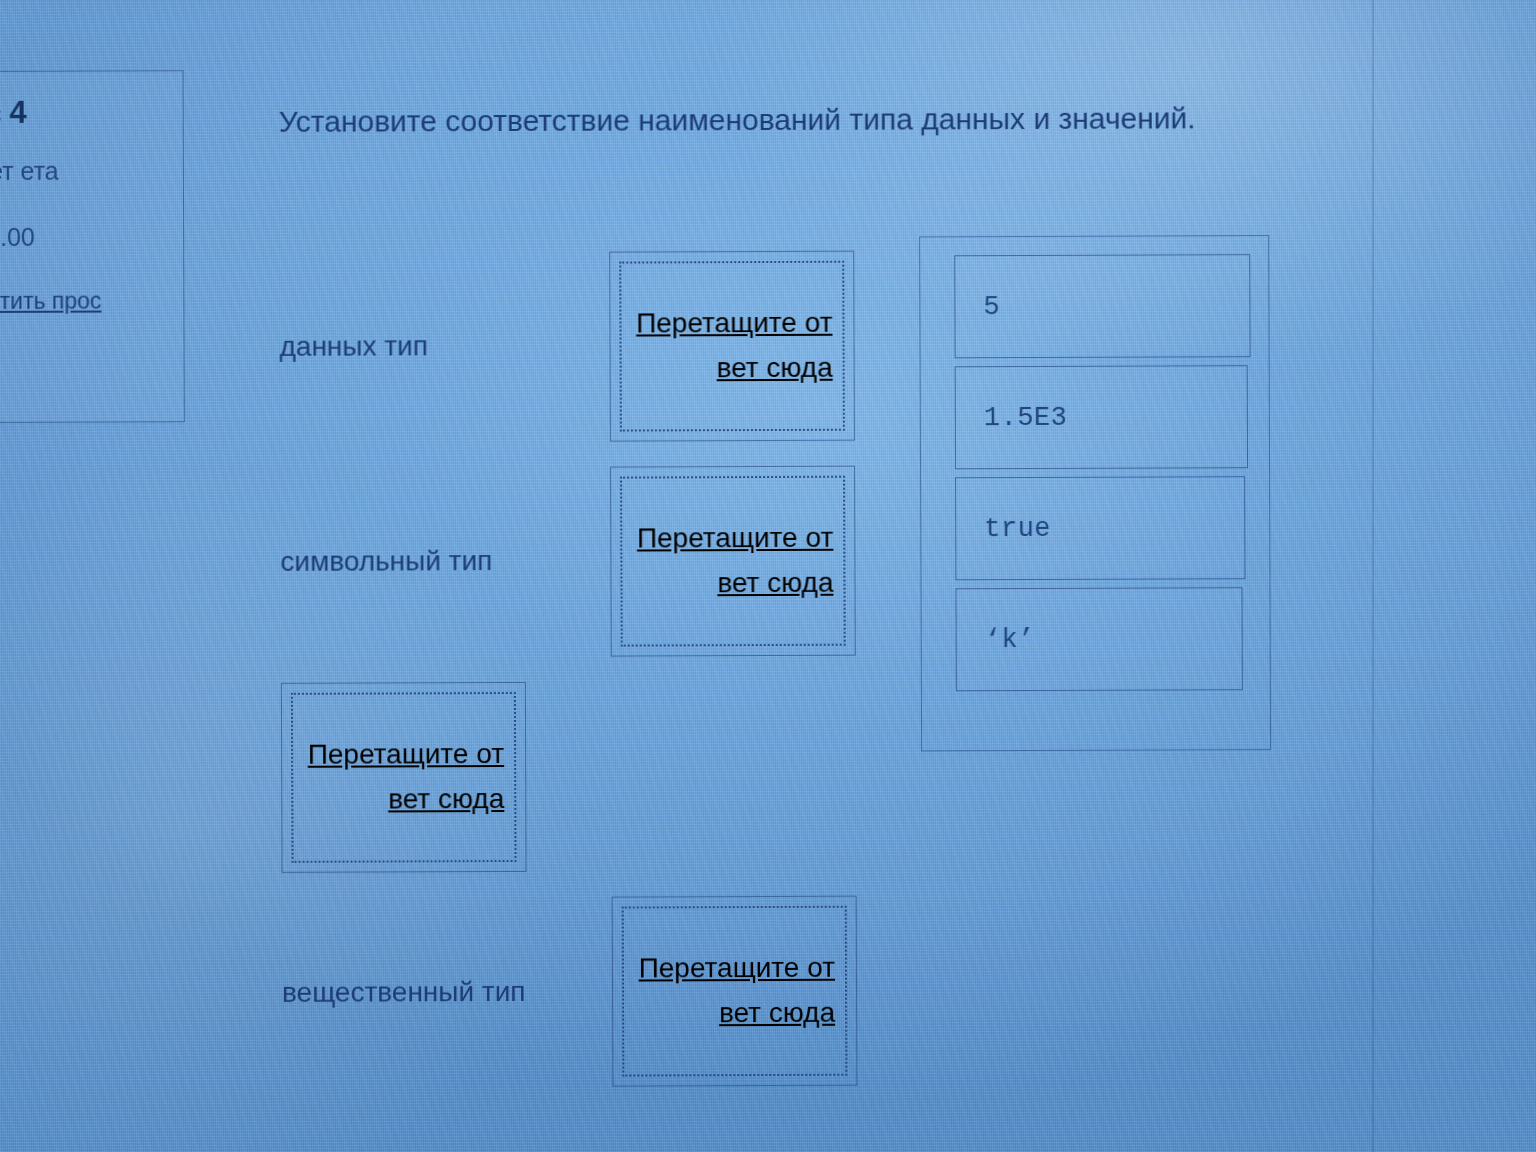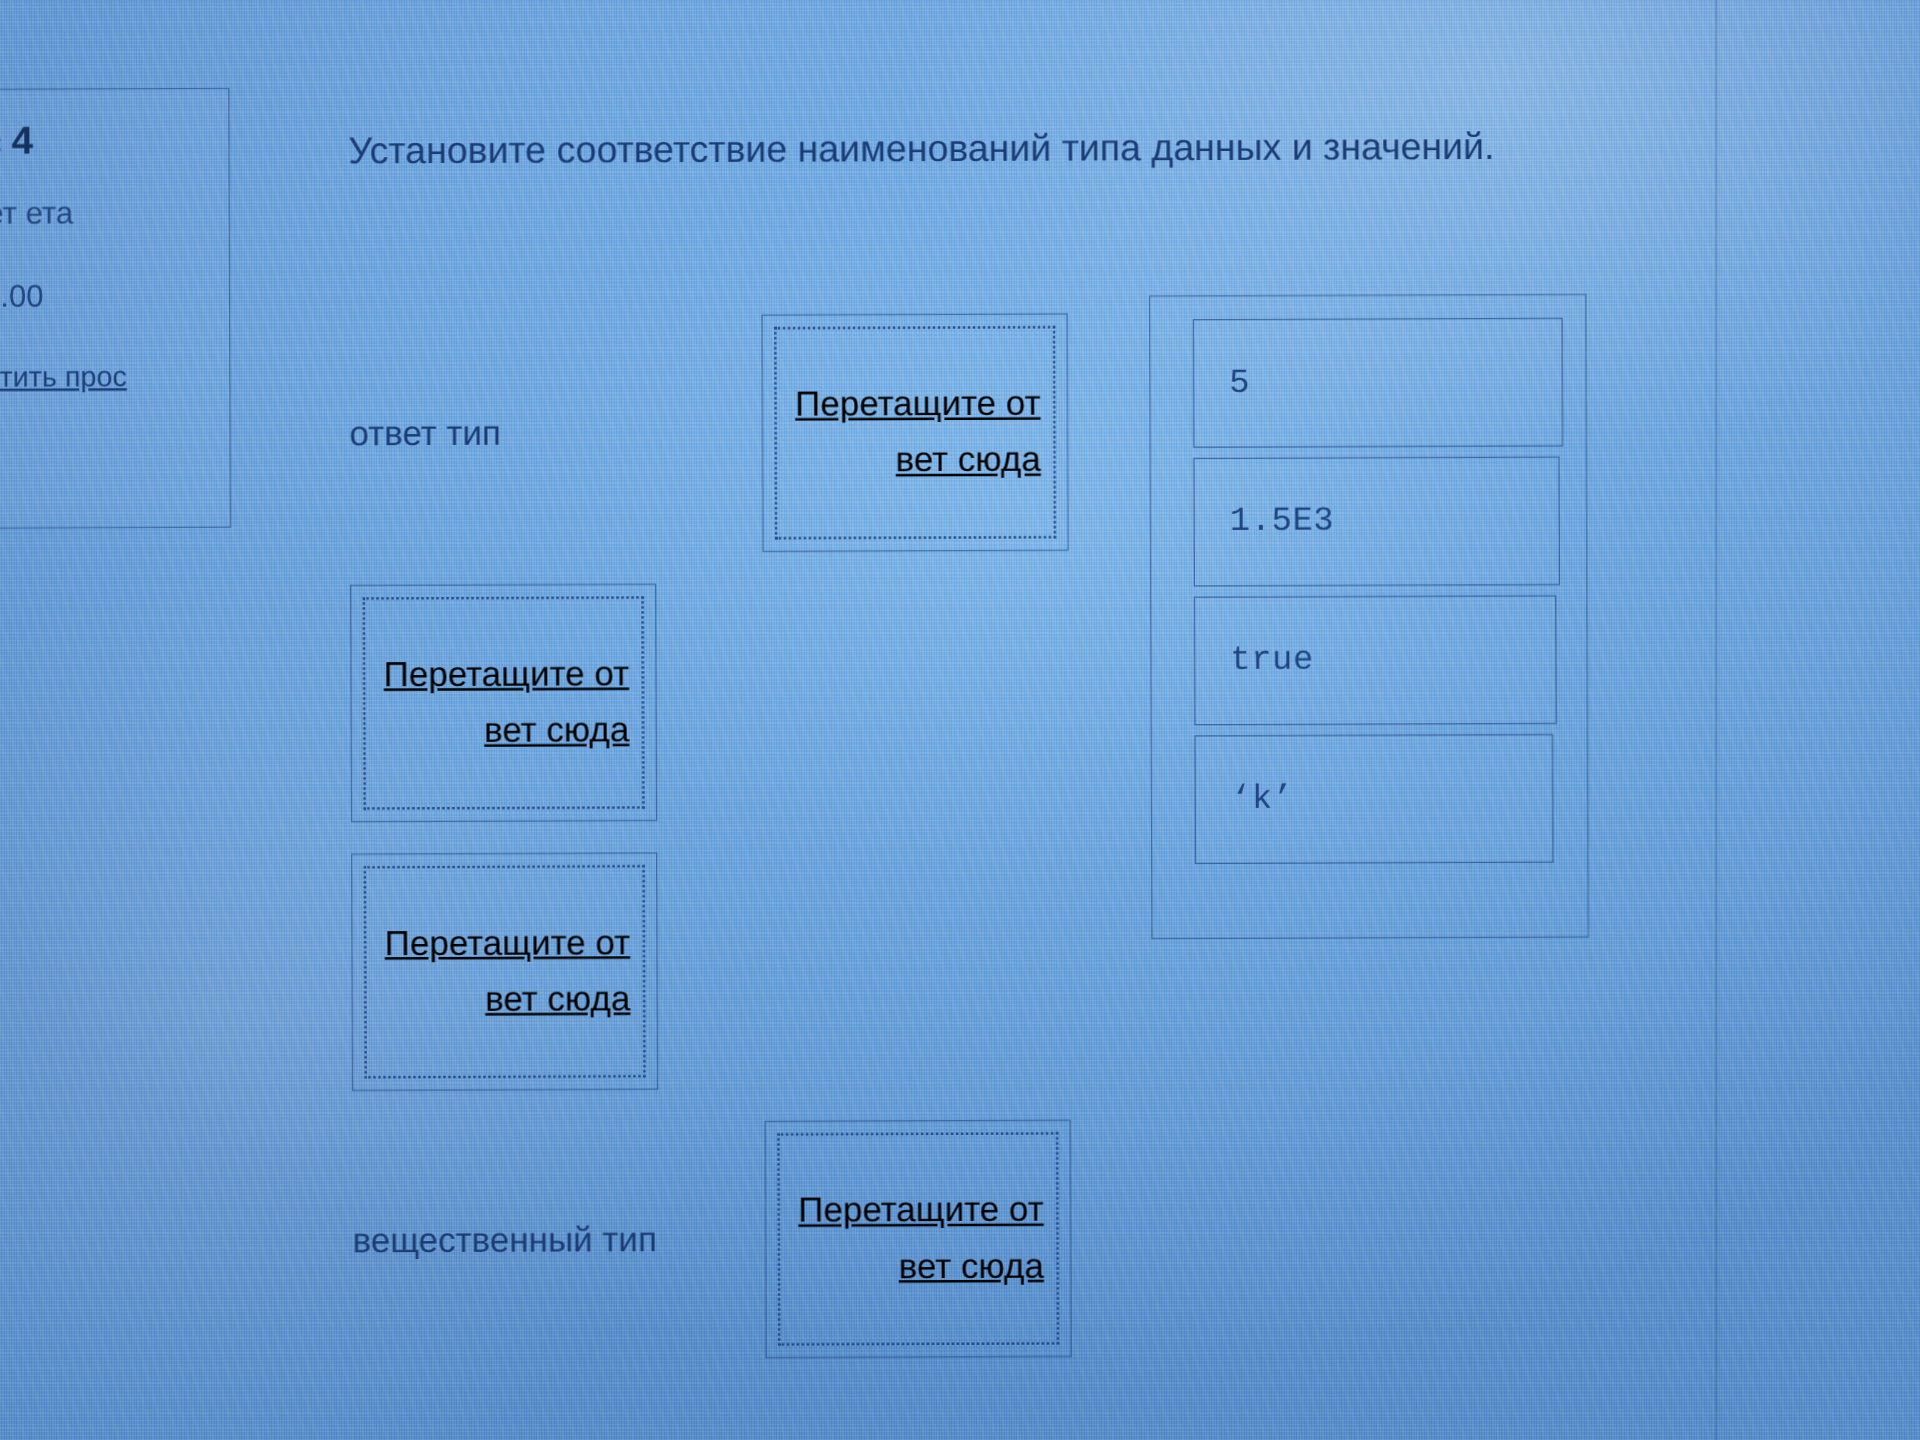--- a/index.html
+++ b/index.html
@@ -177,27 +177,28 @@
     <div class="q-mark">лл: 1.00</div>
     <div class="q-flag">Отметить
 прос</div>
   </div>
 
   <div id="qtext">Установите соответствие наименований типа данных и значений.</div>
 
   <div id="match">
 
     <div class="row">
-      <div class="term">ответ тип</div>
-      <div class="dropzone">
-        <div class="dropzone-inner">Перетащите ответ сюда</div>
-      </div>
-    </div>
-
-    <div class="row">
+      <div class="term">данных тип</div>
+      <div class="dropzone">
+        <div class="dropzone-inner">Перетащите ответ сюда</div>
+      </div>
+    </div>
+
+    <div class="row">
+      <div class="term">символьный тип</div>
       <div class="dropzone">
         <div class="dropzone-inner">Перетащите ответ сюда</div>
       </div>
     </div>
 
     <div class="row">
       <div class="dropzone">
         <div class="dropzone-inner">Перетащите ответ сюда</div>
       </div>
     </div>

